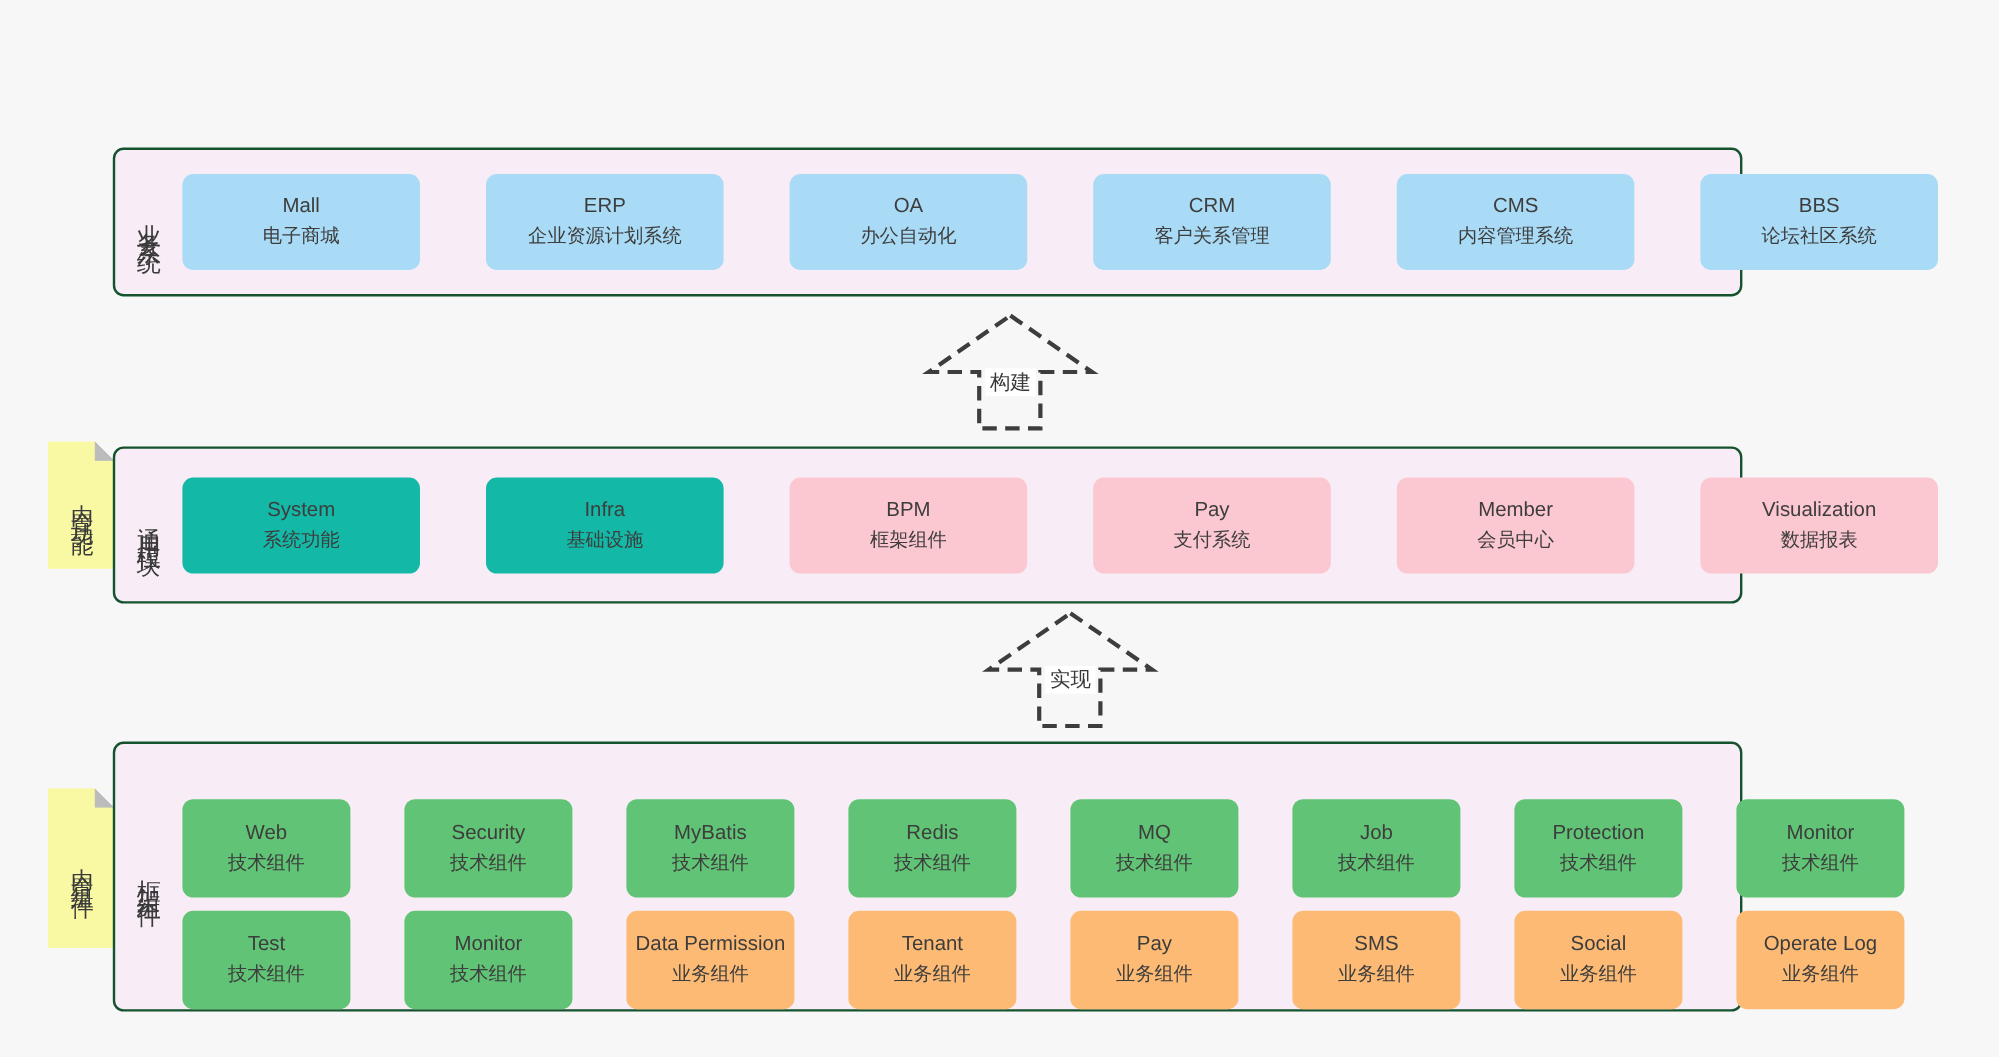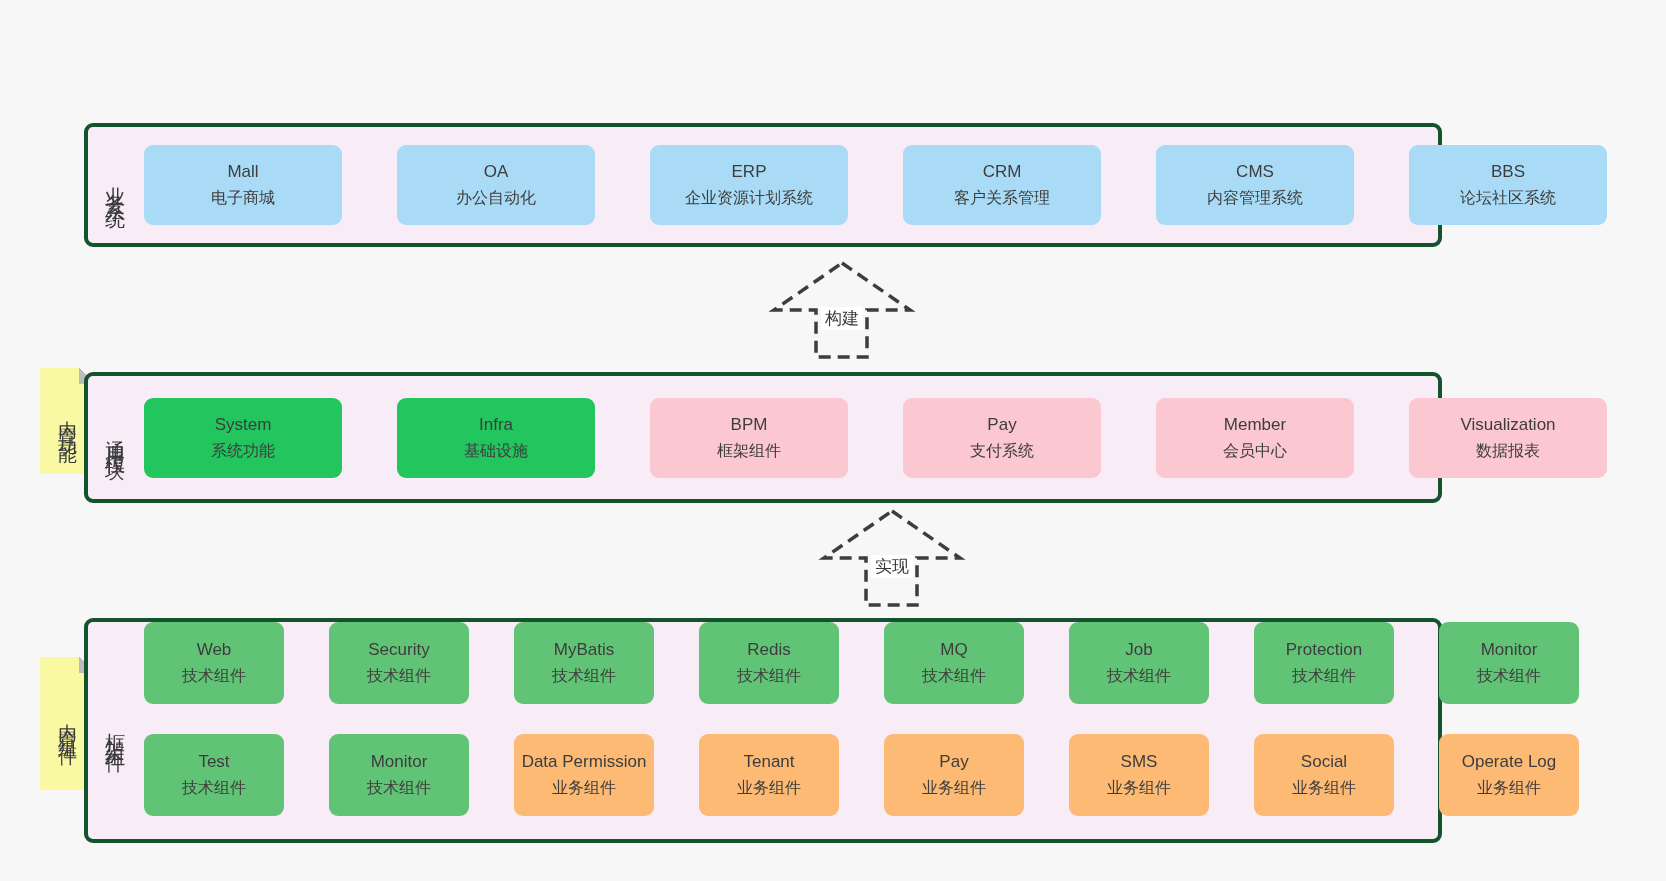--- a/index.html
+++ b/index.html
@@ -1,43 +1,43 @@
 <!DOCTYPE html>
 <html><head>
 <meta charset="utf-8">
 <style>
   html,body{margin:0;padding:0;background:#f7f7f7;font-family:"Liberation Sans","DejaVu Sans",sans-serif;}
   #stage{position:relative;width:1666px;height:881px;background:#f7f7f7;overflow:hidden;}
 
   
-  .section{position:absolute;left:84px;width:1358px;box-sizing:border-box;
-           background:#f8edf6;border:4px solid #14532d;border-radius:9px;
+  .section{position:absolute;left:94px;width:1358px;box-sizing:border-box;
+           background:#f8edf6;border:2px solid #14532d;border-radius:9px;
            display:flex;z-index:2;}
   #sec-business{top:123px;height:124px;}
   #sec-modules{top:372px;height:131px;}
   #sec-components{top:618px;height:225px;}
 
   .label-zone{flex:0 0 56px;display:flex;align-items:center;justify-content:center;}
   .vtext{writing-mode:vertical-rl;text-orientation:upright;font-size:20px;
          letter-spacing:7px;color:#3a3a3a;white-space:nowrap;}
 
   .boxes{flex:1;display:flex;align-items:center;gap:55px;}
-  .rowswrap{flex:1;display:flex;flex-direction:column;justify-content:flex-start;gap:30px;}
+  .rowswrap{flex:1;display:flex;flex-direction:column;justify-content:flex-end;gap:11px;}
   .row{display:flex;gap:45px;}
 
   
   .box{border-radius:9px;display:flex;flex-direction:column;align-items:center;
        justify-content:center;text-align:center;color:#3d3d3d;line-height:26px;
        flex:0 0 auto;padding:0 6px;box-sizing:border-box;}
   .box .t{font-size:17px;}
   .box .s{font-size:16px;}
   .w198{width:198px;height:80px;}
   .w140{width:140px;height:82px;}
   .blue{background:#a9dbf6;}
-  .red{background:#22c55e;}
+  .red{background:#14b8a6;}
   .pink{background:#fbc7d0;}
   .green{background:#60c375;}
   .lgreen{background:#fdba74;}
 
   
   .note{position:absolute;left:40px;width:55px;background:#f9f9a3;
         display:flex;align-items:center;justify-content:center;z-index:1;}
   #note-modules{top:368px;height:106px;}
   #note-components{top:657px;height:133px;}
   .note .vtext{font-size:19px;letter-spacing:8px;}
@@ -60,26 +60,26 @@
   <div class="section" id="sec-business">
     <div class="label-zone">
       <span class="vtext">业务系统</span>
     </div>
     <div class="boxes">
       <div class="box blue w198">
         <span class="t">Mall</span>
         <span class="s">电子商城</span>
       </div>
       <div class="box blue w198">
+        <span class="t">ERP</span>
+        <span class="s">企业资源计划系统</span>
+      </div>
+      <div class="box blue w198">
         <span class="t">OA</span>
         <span class="s">办公自动化</span>
-      </div>
-      <div class="box blue w198">
-        <span class="t">ERP</span>
-        <span class="s">企业资源计划系统</span>
       </div>
       <div class="box blue w198">
         <span class="t">CRM</span>
         <span class="s">客户关系管理</span>
       </div>
       <div class="box blue w198">
         <span class="t">CMS</span>
         <span class="s">内容管理系统</span>
       </div>
       <div class="box blue w198">

